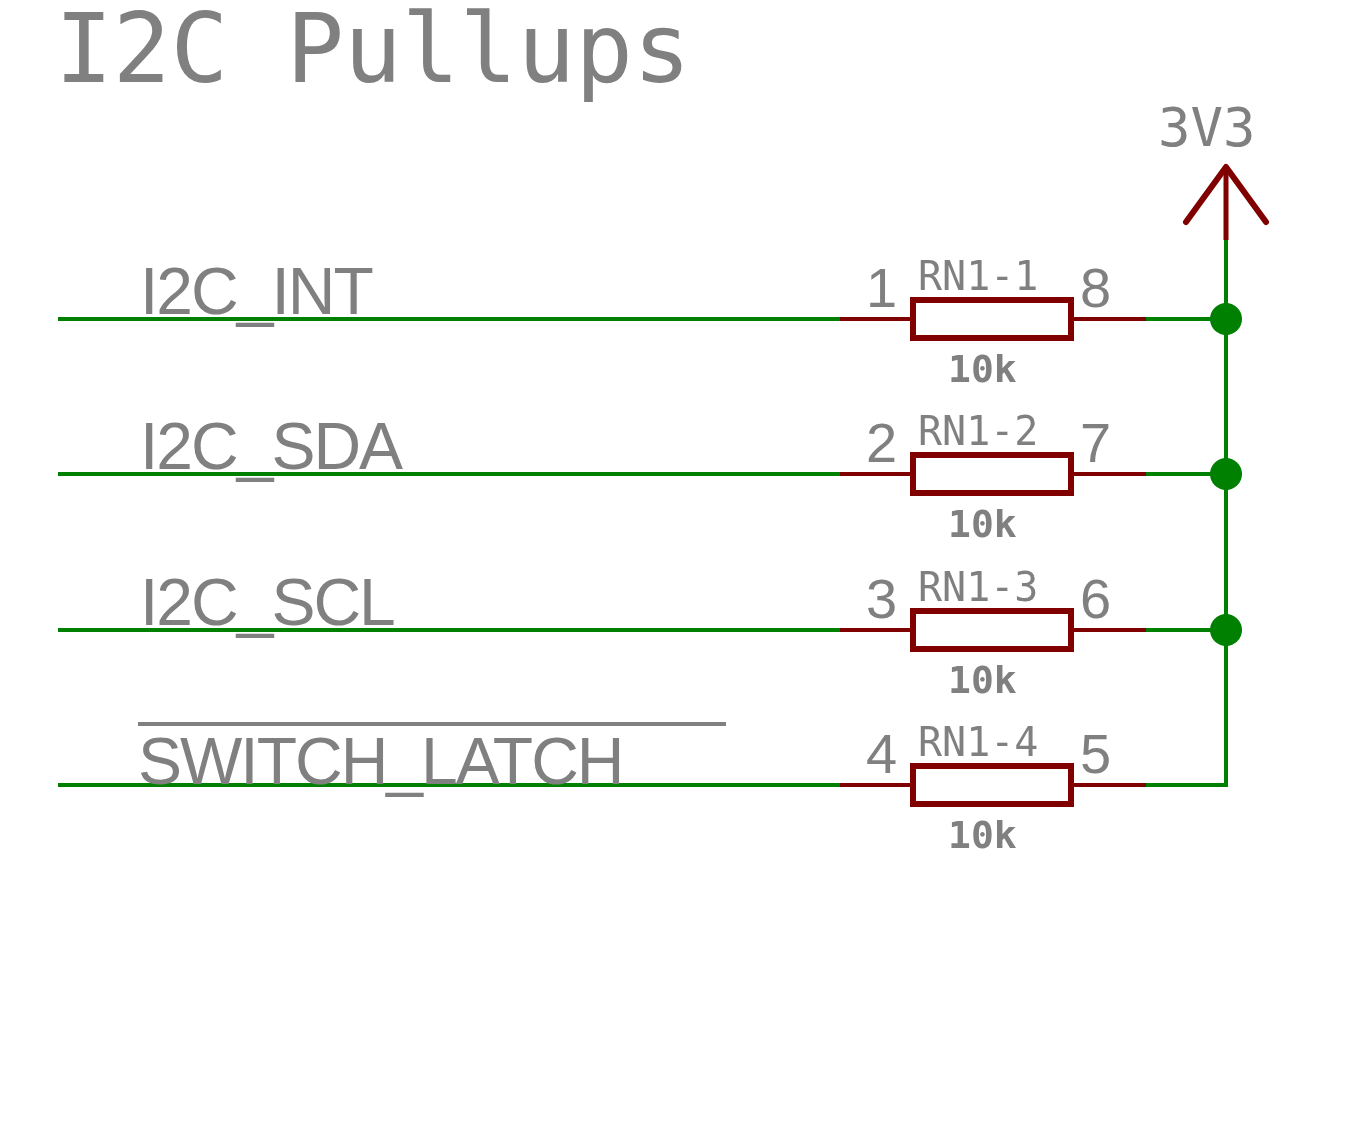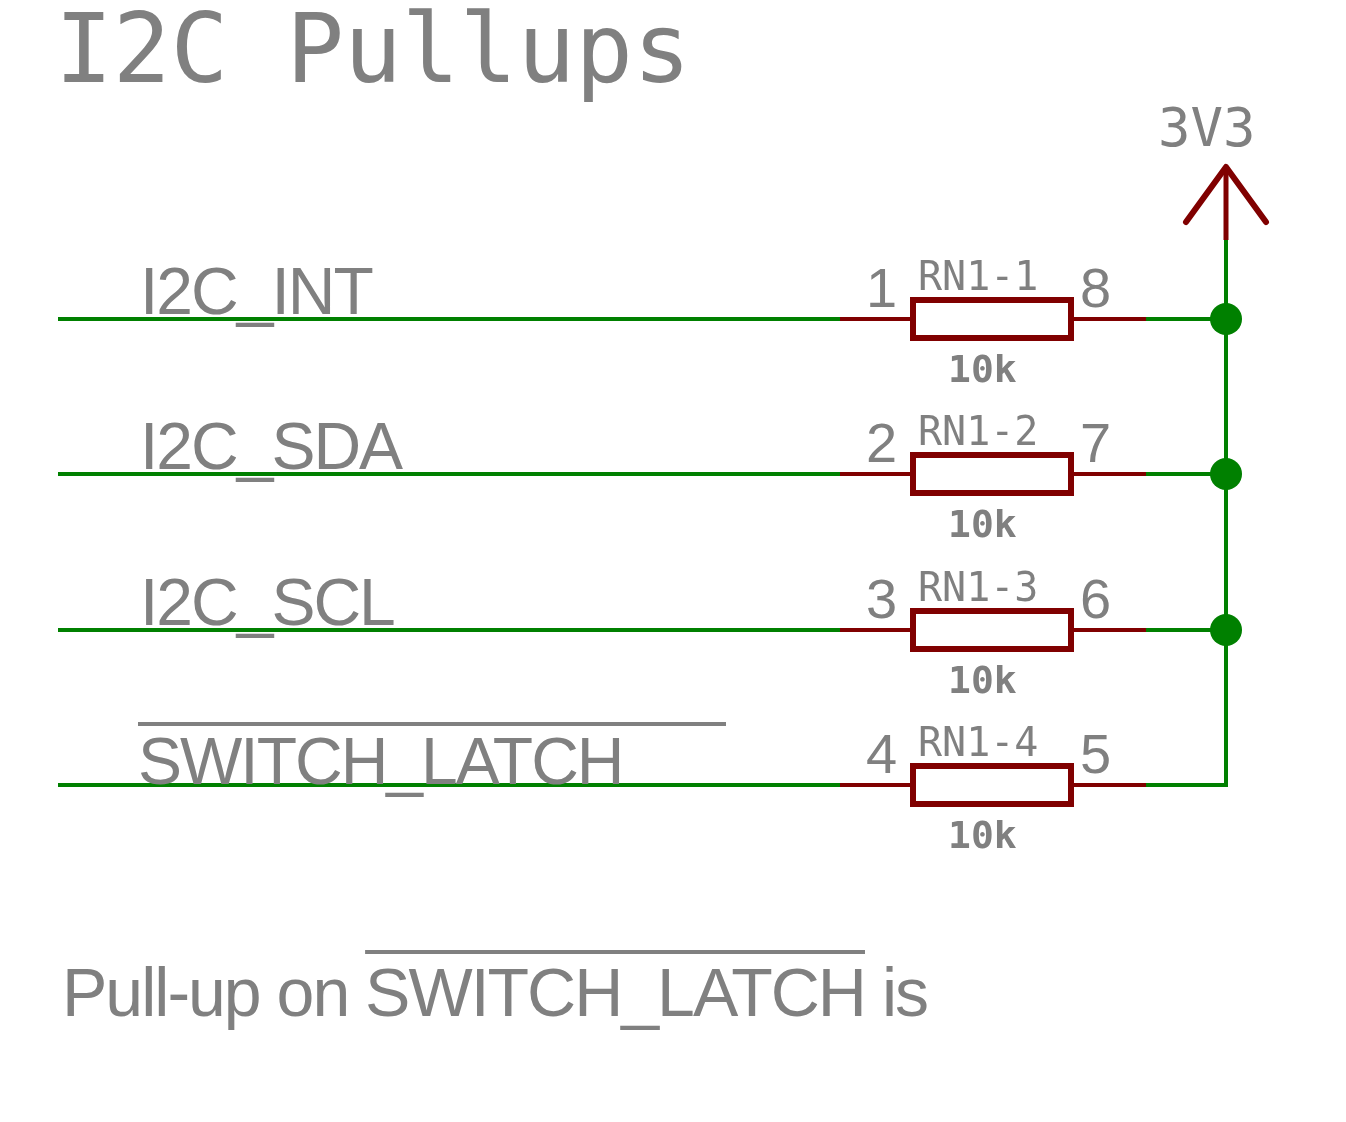--- a/index.html
+++ b/index.html
@@ -85,14 +85,13 @@
     <line x1="138" y1="724" x2="726" y2="724" stroke="#808080" stroke-width="4"></line>
     <text class="net-label" x="138" y="784" font-size="66" letter-spacing="-2">SWITCH_LATCH</text>
     <text class="pin-num" x="866" y="773" font-size="56">4</text>
     <text class="part-name" x="918" y="756" font-size="40">RN1-4</text>
     <text class="pin-num" x="1080" y="773" font-size="56">5</text>
     <text class="part-val" x="948" y="848" font-size="38">10k</text>
   </g>
 </svg>
 
 <div class="note">
-  <div><span>Pull-up on </span><span class="overbar">SWITCH_LATCH</span><span> is</span></div>
 </div>
 
 </body></html>

